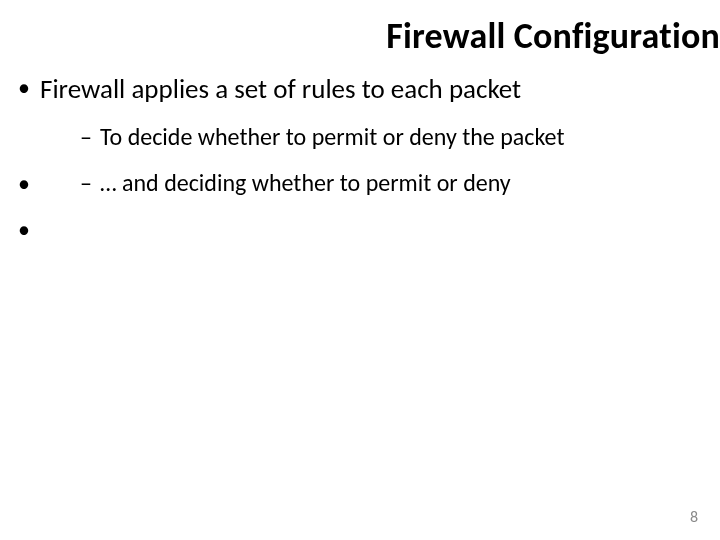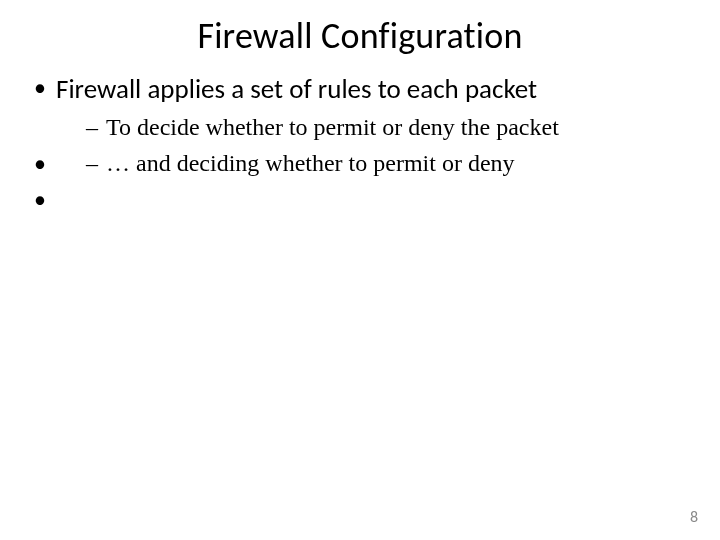--- a/index.html
+++ b/index.html
@@ -12,29 +12,29 @@
     color: #000000;
     position: relative;
   }
   .slide {
     width: 720px;
     height: 540px;
     position: relative;
     box-sizing: border-box;
   }
   .title {
-    text-align: center;
+    text-align: right;
     font-size: 36px;
-    font-weight: 400;
+    font-weight: 700;
     padding-top: 14px;
     padding-bottom: 10px;
     letter-spacing: 0.2px;
   }
   .content {
-    padding: 0 30px 0 30px;
+    padding: 0 30px 0 14px;
   }
   ul.lvl1 {
     list-style: none;
     margin: 0;
     padding: 0;
   }
   ul.lvl1 > li {
     font-size: 27px;
     line-height: 1.25;
     margin: 4px 0 0 0;
@@ -52,22 +52,21 @@
   ul.lvl2 {
     list-style: none;
     margin: 2px 0 6px 0;
     padding: 0 0 0 24px;
   }
   ul.lvl2 > li {
     font-size: 24px;
     line-height: 1.25;
     padding-left: 20px;
     position: relative;
-    margin: 6px;
-    font-family: Liberation Serif, serif;
+    margin: 16px;
   }
   ul.lvl2 > li::before {
     content: "–";
     position: absolute;
     left: 0;
     top: 0;
   }
   .pagenum {
     position: absolute;
     right: 22px;

